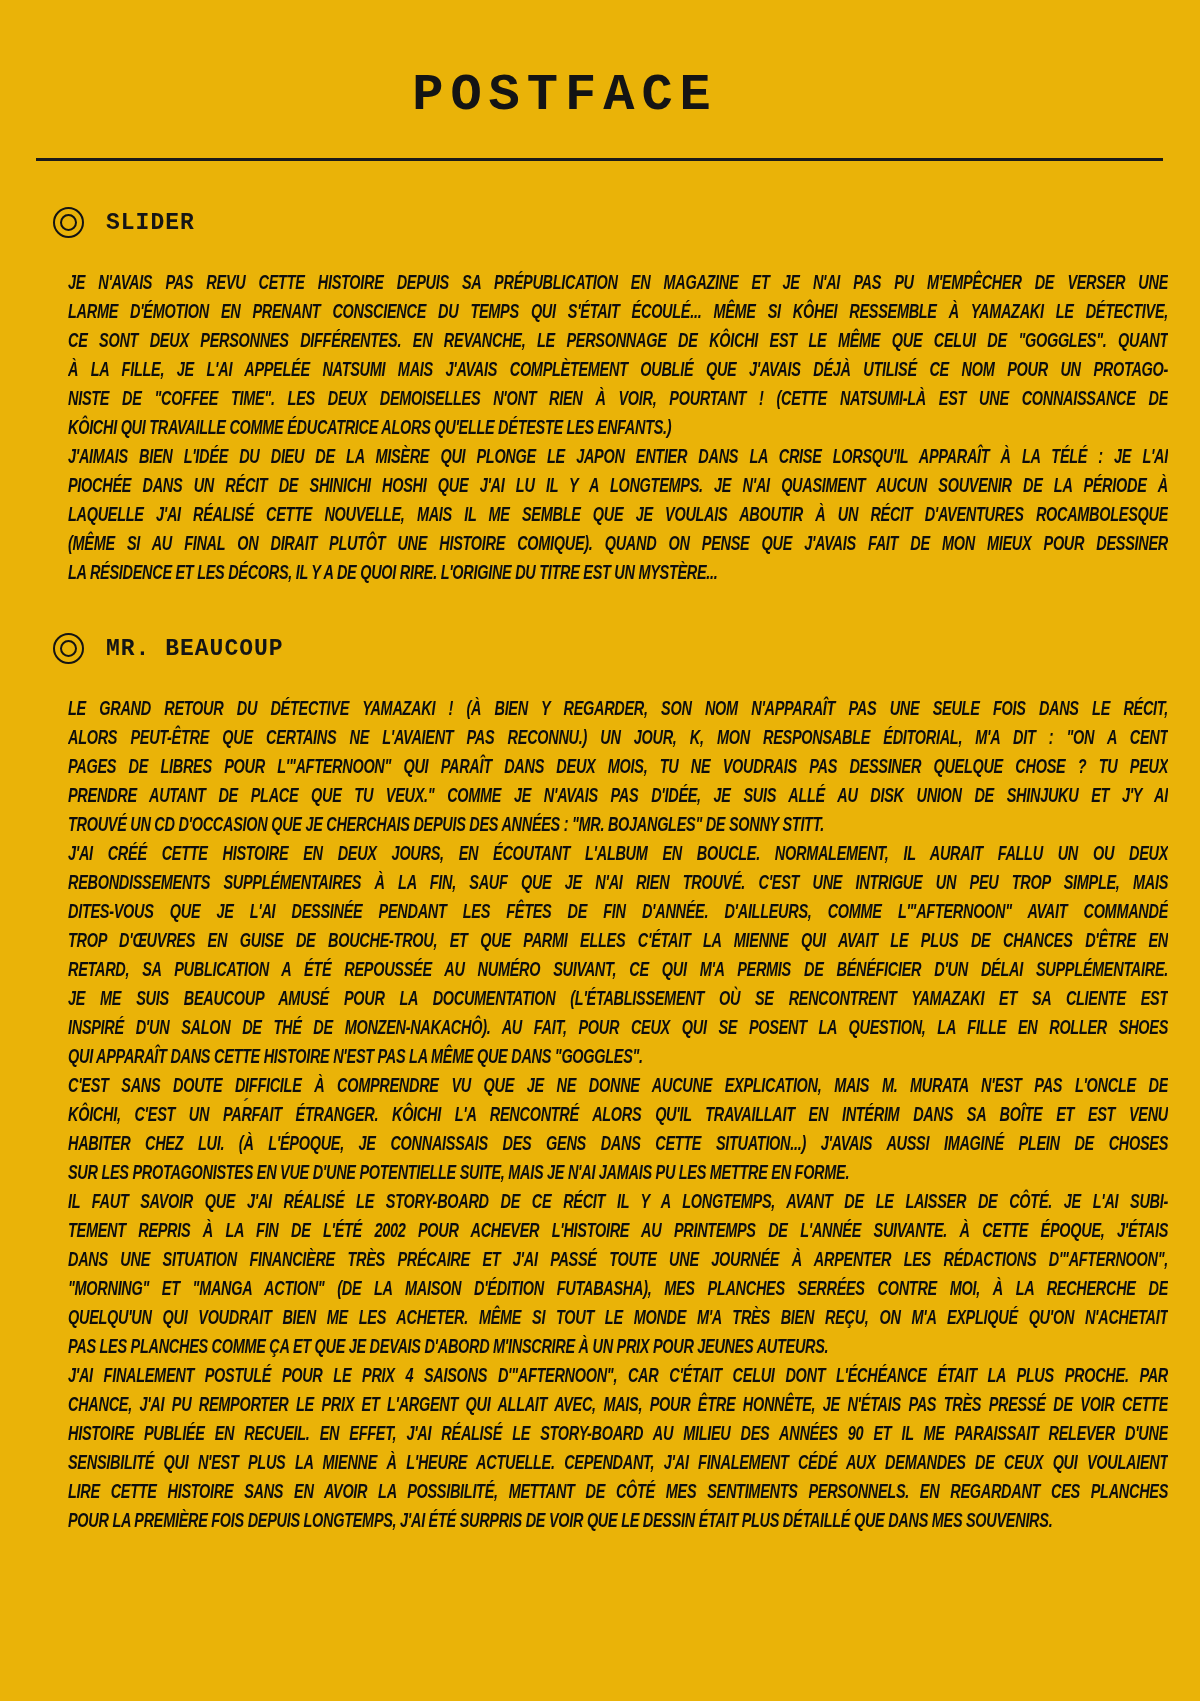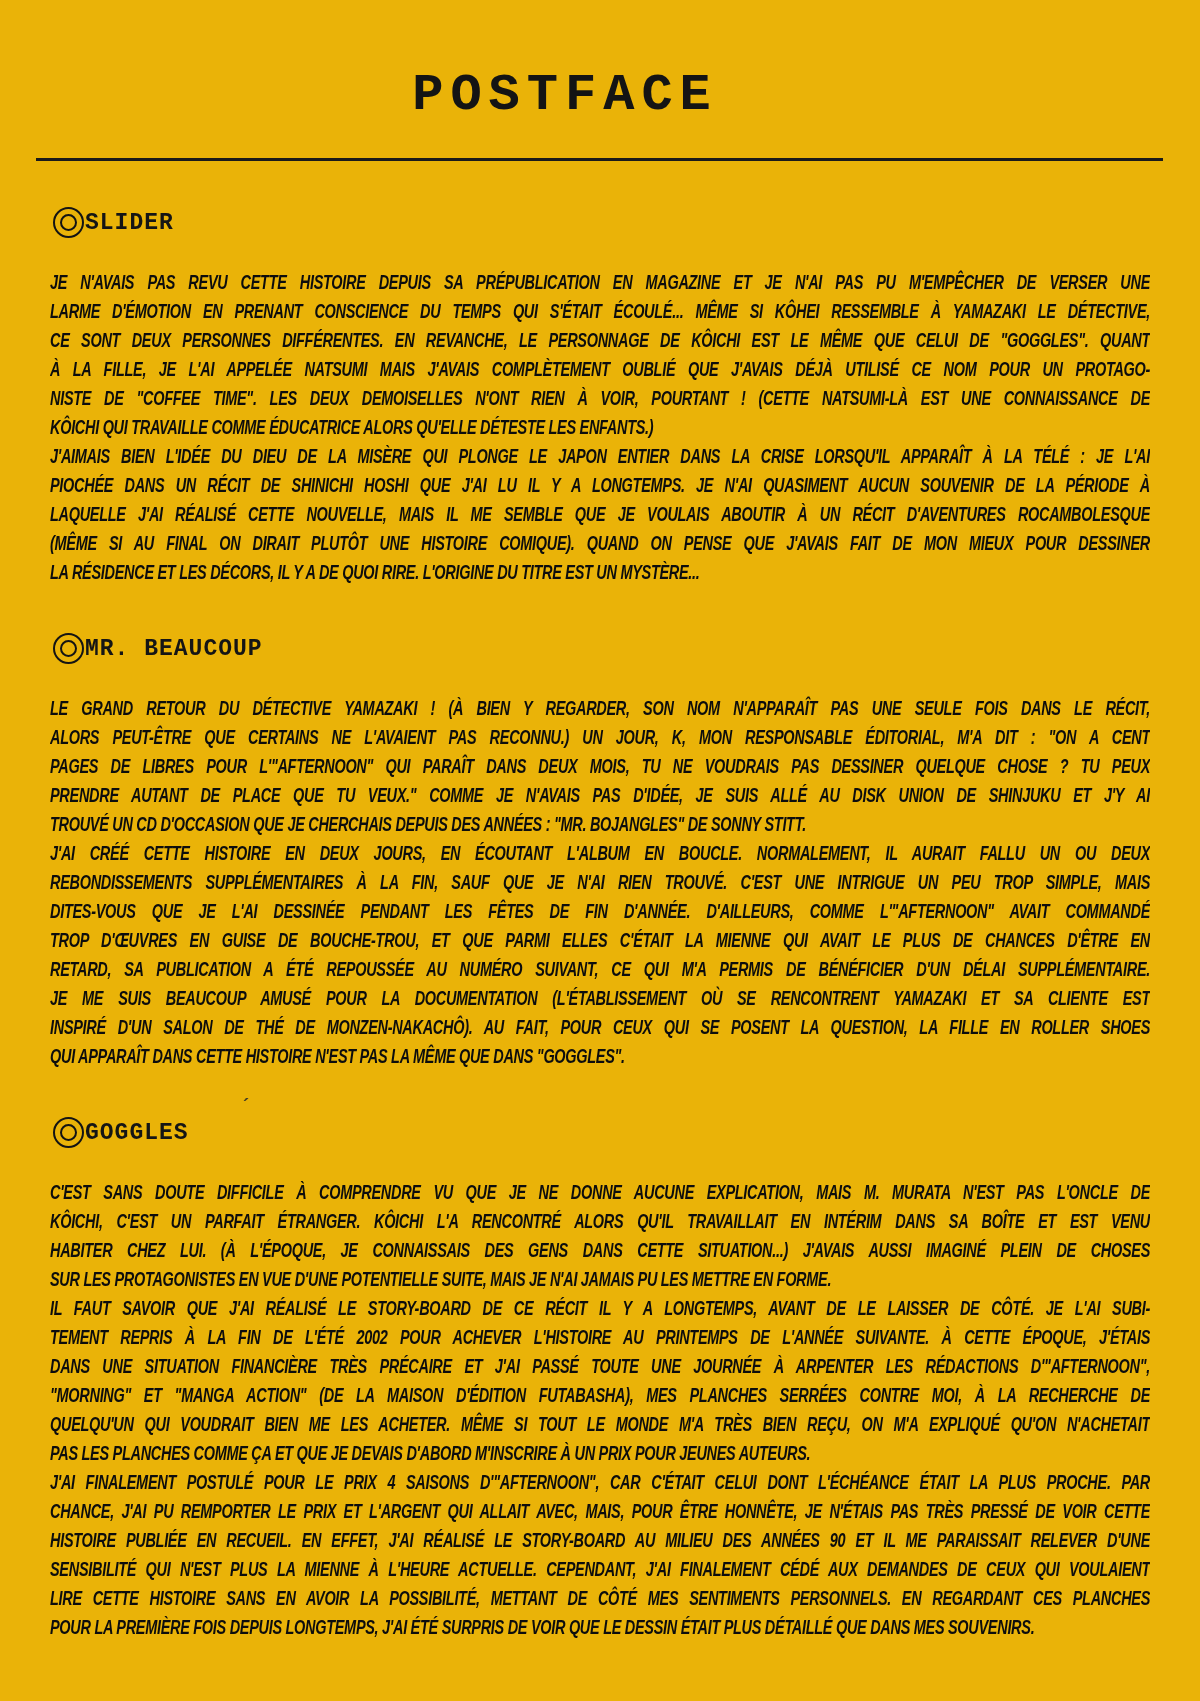--- a/index.html
+++ b/index.html
@@ -31,21 +31,21 @@
   }
   .rule {
     border: none;
     border-top: 3px solid #1a1a1a;
     margin: 32px 37px 10px 36px;
   }
   
   .section-heading {
     display: flex;
     align-items: center;
-    gap: 1px;
+    gap: 22px;
     margin: 46px 0 30px 53px;
     font-family: "Liberation Mono", "DejaVu Sans Mono", monospace;
     font-weight: bold;
     font-size: 23px;
     letter-spacing: 1px;
     color: #151515;
   }
   .bullet-outer {
     box-sizing: border-box;
     width: 31px;
@@ -59,21 +59,21 @@
   }
   .bullet-inner {
     box-sizing: border-box;
     width: 17px;
     height: 17px;
     border: 2.5px solid #141414;
     border-radius: 50%;
   }
   
   .section-body {
-    padding-left: 50px;
+    padding-left: 68px;
   }
   .pline {
     width: 1520px;                 
     transform: scaleX(0.7237);     
     transform-origin: 0 50%;
     height: 29px;
     line-height: 29px;
     overflow: hidden;
     font-size: 20px;
     font-weight: bold;
@@ -154,26 +154,20 @@
           <div class="pline">DITES-VOUS QUE JE L'AI DESSINÉE PENDANT LES FÊTES DE FIN D'ANNÉE. D'AILLEURS, COMME L'"AFTERNOON" AVAIT COMMANDÉ</div>
           <div class="pline">TROP D'ŒUVRES EN GUISE DE BOUCHE-TROU, ET QUE PARMI ELLES C'ÉTAIT LA MIENNE QUI AVAIT LE PLUS DE CHANCES D'ÊTRE EN</div>
           <div class="pline">RETARD, SA PUBLICATION A ÉTÉ REPOUSSÉE AU NUMÉRO SUIVANT, CE QUI M'A PERMIS DE BÉNÉFICIER D'UN DÉLAI SUPPLÉMENTAIRE.</div>
           <div class="pline">JE ME SUIS BEAUCOUP AMUSÉ POUR LA DOCUMENTATION (L'ÉTABLISSEMENT OÙ SE RENCONTRENT YAMAZAKI ET SA CLIENTE EST</div>
           <div class="pline">INSPIRÉ D'UN SALON DE THÉ DE MONZEN-NAKACHÔ). AU FAIT, POUR CEUX QUI SE POSENT LA QUESTION, LA FILLE EN ROLLER SHOES</div>
           <div class="pline end">QUI APPARAÎT DANS CETTE HISTOIRE N'EST PAS LA MÊME QUE DANS "GOGGLES".</div>
         </div>
   </section>
 
   <section class="section">
-    <div class="section-heading">
-      <span class="bullet-outer">
-        <span class="bullet-inner"></span>
-      </span>
-      <span>GOGGLES</span>
-    </div>
     <div class="section-body">
           <div class="pline">C'EST SANS DOUTE DIFFICILE À COMPRENDRE VU QUE JE NE DONNE AUCUNE EXPLICATION, MAIS M. MURATA N'EST PAS L'ONCLE DE</div>
           <div class="pline">KÔICHI, C'EST UN PARFAIT ÉTRANGER. KÔICHI L'A RENCONTRÉ ALORS QU'IL TRAVAILLAIT EN INTÉRIM DANS SA BOÎTE ET EST VENU</div>
           <div class="pline">HABITER CHEZ LUI. (À L'ÉPOQUE, JE CONNAISSAIS DES GENS DANS CETTE SITUATION...) J'AVAIS AUSSI IMAGINÉ PLEIN DE CHOSES</div>
           <div class="pline end">SUR LES PROTAGONISTES EN VUE D'UNE POTENTIELLE SUITE, MAIS JE N'AI JAMAIS PU LES METTRE EN FORME.</div>
           <div class="pline">IL FAUT SAVOIR QUE J'AI RÉALISÉ LE STORY-BOARD DE CE RÉCIT IL Y A LONGTEMPS, AVANT DE LE LAISSER DE CÔTÉ. JE L'AI SUBI-</div>
           <div class="pline">TEMENT REPRIS À LA FIN DE L'ÉTÉ 2002 POUR ACHEVER L'HISTOIRE AU PRINTEMPS DE L'ANNÉE SUIVANTE. À CETTE ÉPOQUE, J'ÉTAIS</div>
           <div class="pline">DANS UNE SITUATION FINANCIÈRE TRÈS PRÉCAIRE ET J'AI PASSÉ TOUTE UNE JOURNÉE À ARPENTER LES RÉDACTIONS D'"AFTERNOON",</div>
           <div class="pline">"MORNING" ET "MANGA ACTION" (DE LA MAISON D'ÉDITION FUTABASHA), MES PLANCHES SERRÉES CONTRE MOI, À LA RECHERCHE DE</div>
           <div class="pline">QUELQU'UN QUI VOUDRAIT BIEN ME LES ACHETER. MÊME SI TOUT LE MONDE M'A TRÈS BIEN REÇU, ON M'A EXPLIQUÉ QU'ON N'ACHETAIT</div>

